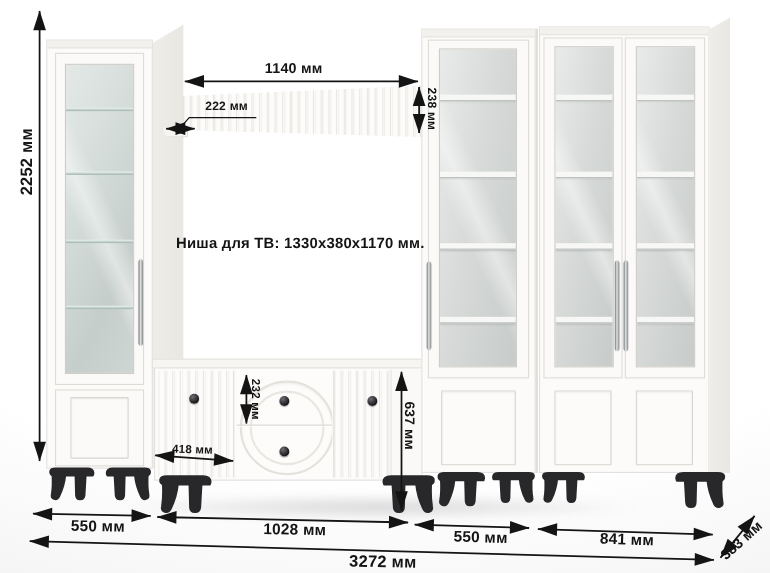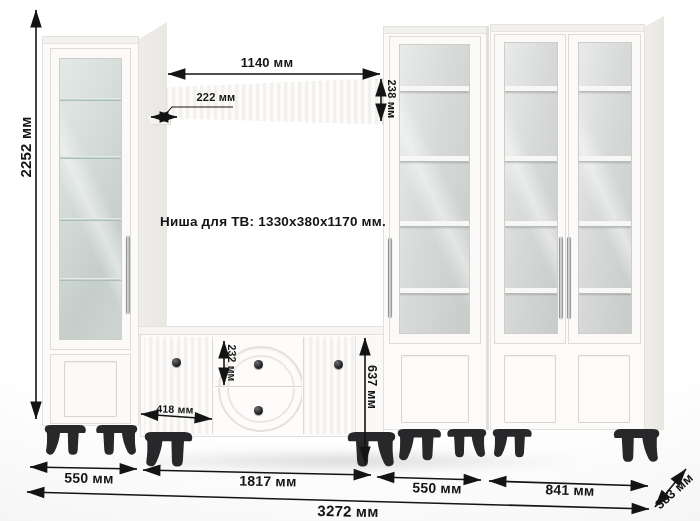--- a/index.html
+++ b/index.html
@@ -165,26 +165,26 @@
     <line class="dimline" x1="30" y1="467" x2="137" y2="469" marker-start="url(#ah)" marker-end="url(#ah)"></line>
     <line class="dimline" x1="143" y1="470" x2="371" y2="475" marker-start="url(#ah)" marker-end="url(#ah)"></line>
     <line class="dimline" x1="377" y1="477" x2="481" y2="480" marker-start="url(#ah)" marker-end="url(#ah)"></line>
     <line class="dimline" x1="489" y1="481" x2="648" y2="486" marker-start="url(#ah)" marker-end="url(#ah)"></line>
     <line class="dimline" x1="27" y1="492" x2="649" y2="509" marker-start="url(#ah)" marker-end="url(#ah)"></line>
     <line class="dimline" x1="655" y1="507" x2="686" y2="469" marker-start="url(#ah)" marker-end="url(#ah)"></line>
   </svg>
 
   <div class="lbl" style="left:25px;top:147px;font-size:15px;transform:translate(-50%,-50%) rotate(-90deg);">2252 мм</div>
   <div class="lbl" style="left:267px;top:62px;font-size:13px;">1140 мм</div>
-  <div class="lbl" style="left:216px;top:97px;font-size:11px;">222 мм</div>
+  <div class="lbl" style="left:206px;top:97px;font-size:11px;">222 мм</div>
   <div class="lbl" style="left:392px;top:99px;font-size:11px;transform:translate(-50%,-50%) rotate(90deg);">238 мм</div>
   <div class="lbl" style="left:273px;top:221px;font-size:13.5px;text-align:right;">Ниша для ТВ: 1330x380x1170 мм.</div>
   <div class="lbl" style="left:232px;top:363px;font-size:10.5px;transform:translate(-50%,-50%) rotate(90deg);">232 мм</div>
   <div class="lbl" style="left:175px;top:409px;font-size:10.5px;transform:translate(-50%,-50%) rotate(2deg);">418 мм</div>
   <div class="lbl" style="left:372px;top:387px;font-size:12.5px;transform:translate(-50%,-50%) rotate(90deg);">637 мм</div>
   <div class="lbl" style="left:89px;top:478px;font-size:14px;transform:translate(-50%,-50%) rotate(1deg);">550 мм</div>
-  <div class="lbl" style="left:268px;top:481px;font-size:14px;transform:translate(-50%,-50%) rotate(1deg);">1817 мм</div>
+  <div class="lbl" style="left:268px;top:481px;font-size:14px;transform:translate(-50%,-50%) rotate(1deg);">1028 мм</div>
   <div class="lbl" style="left:437px;top:488px;font-size:14px;transform:translate(-50%,-50%) rotate(1.5deg);">550 мм</div>
   <div class="lbl" style="left:570px;top:490px;font-size:14px;transform:translate(-50%,-50%) rotate(2deg);">841 мм</div>
   <div class="lbl" style="left:348px;top:511px;font-size:15px;transform:translate(-50%,-50%) rotate(1deg);">3272 мм</div>
   <div class="lbl" style="left:674px;top:491px;font-size:13px;transform:translate(-50%,-50%) rotate(-42deg);">383 мм</div>
 
 </div>
 
 </body></html>

